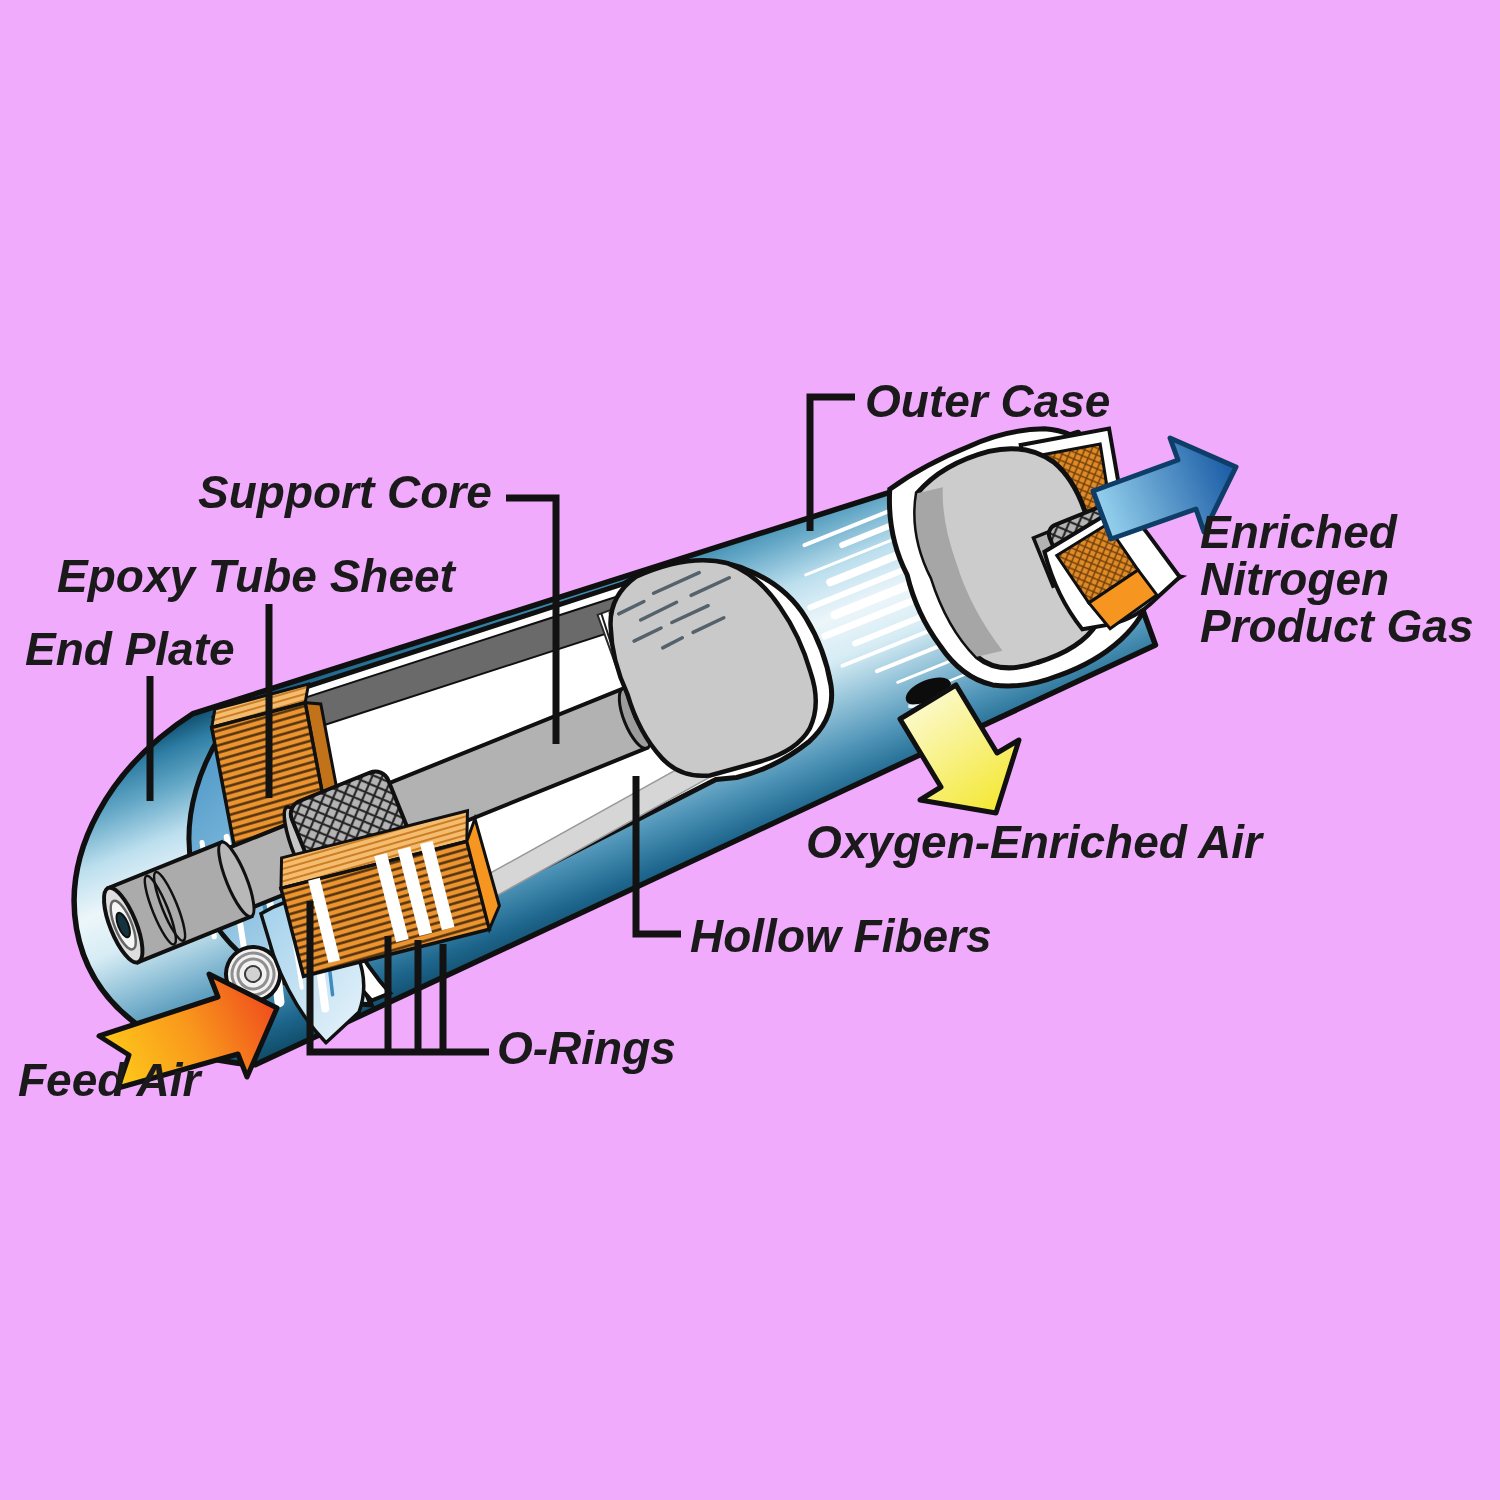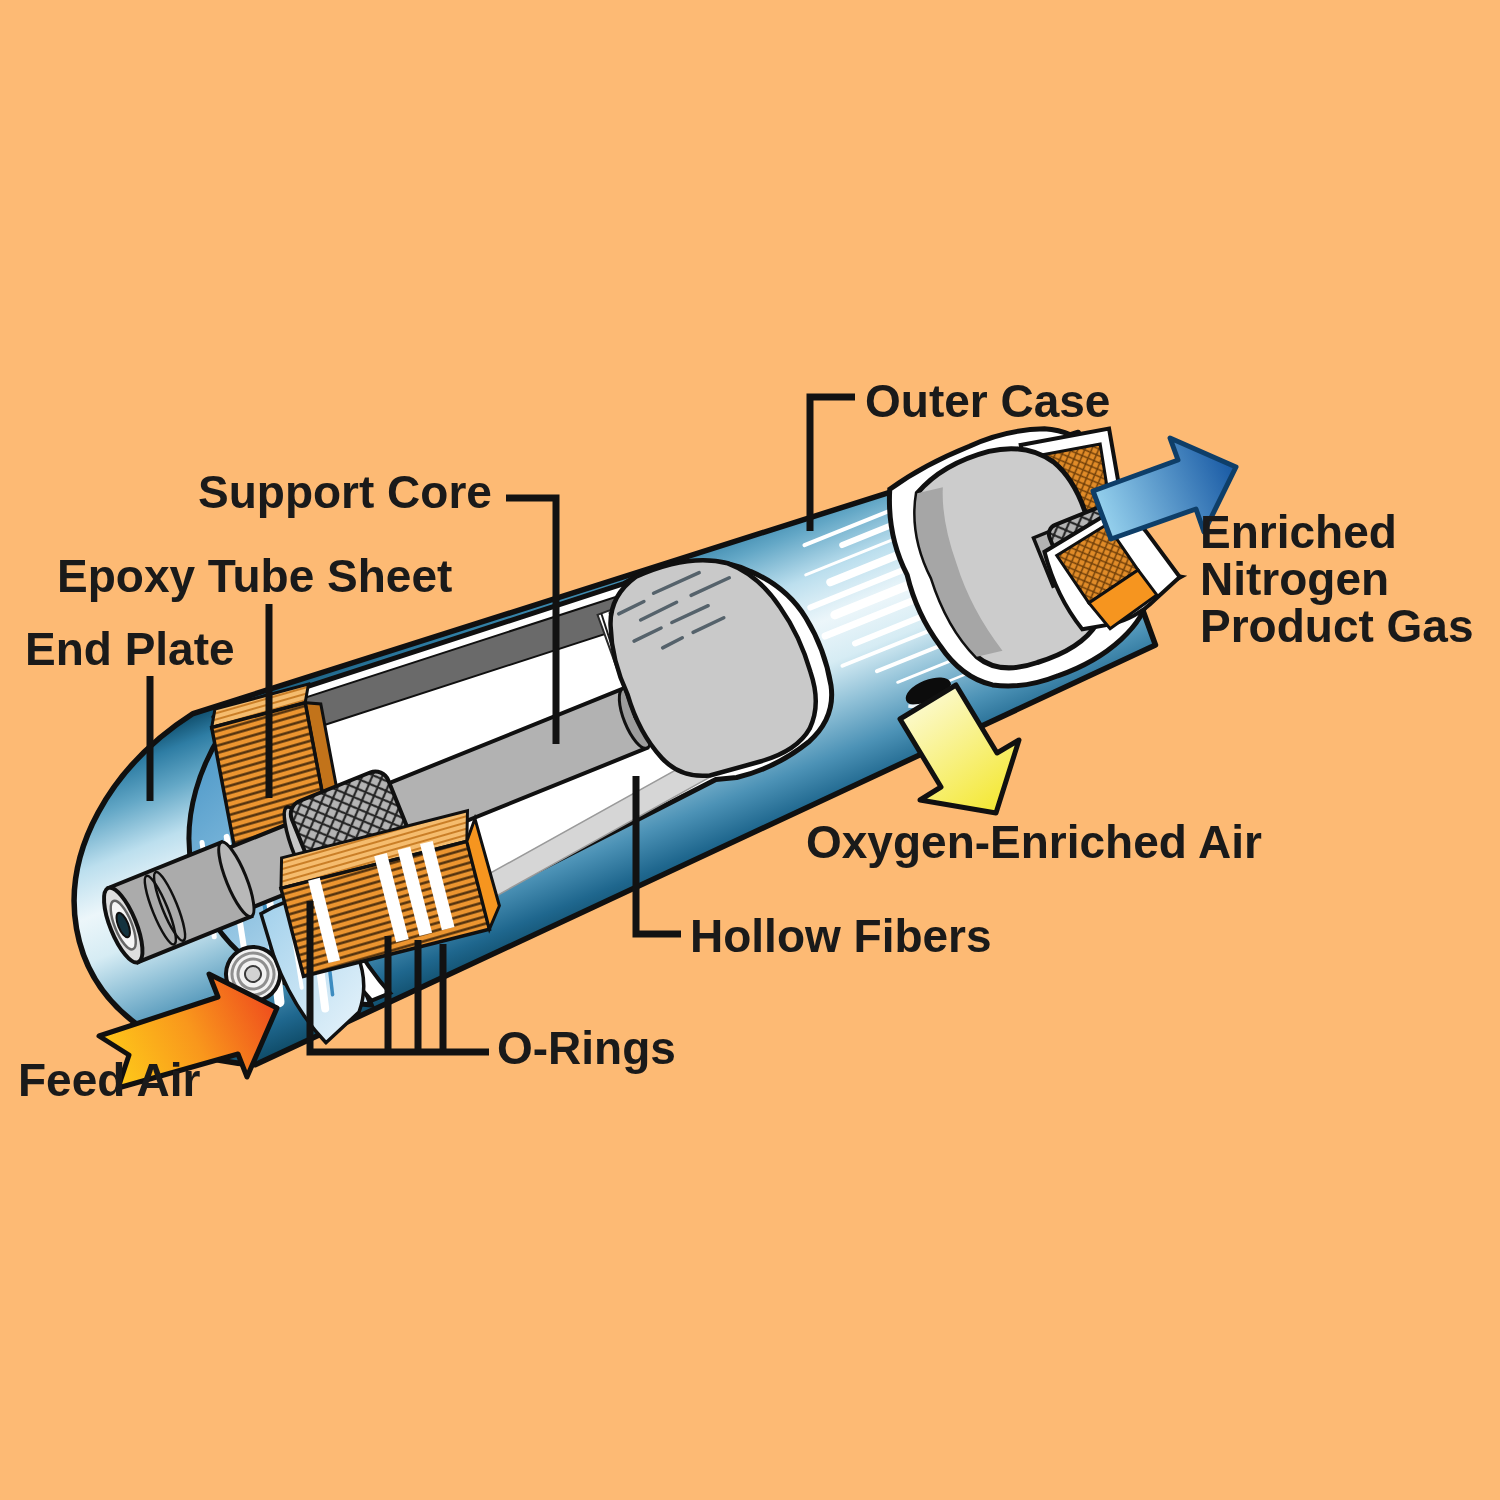--- a/index.html
+++ b/index.html
@@ -1,17 +1,17 @@
 <!DOCTYPE html>
 <html><head>
 <meta charset="utf-8">
 <style>
   html,body{margin:0;padding:0;background:#ffffff;}
-  .stage{position:relative;width:1500px;height:1500px;background:#fdba74;overflow:hidden;
-         font-family:"Liberation Sans", sans-serif;}
+  .stage{position:relative;width:1500px;height:1500px;background:#f0abfc;overflow:hidden;
+         font-family:"Liberation Sans", sans-serif;font-style:italic;}
   svg{display:block;}
   .lbl{font-family:"Liberation Sans", sans-serif;font-weight:bold;font-size:46px;fill:#1a1a1a;}
 </style>
 </head>
 <body>
 
 <div class="stage">
 <svg width="1500" height="1500" viewBox="0 0 1500 1500">
   <defs>
     <linearGradient id="tubeGrad" gradientUnits="userSpaceOnUse" x1="0" y1="545" x2="0" y2="894">

